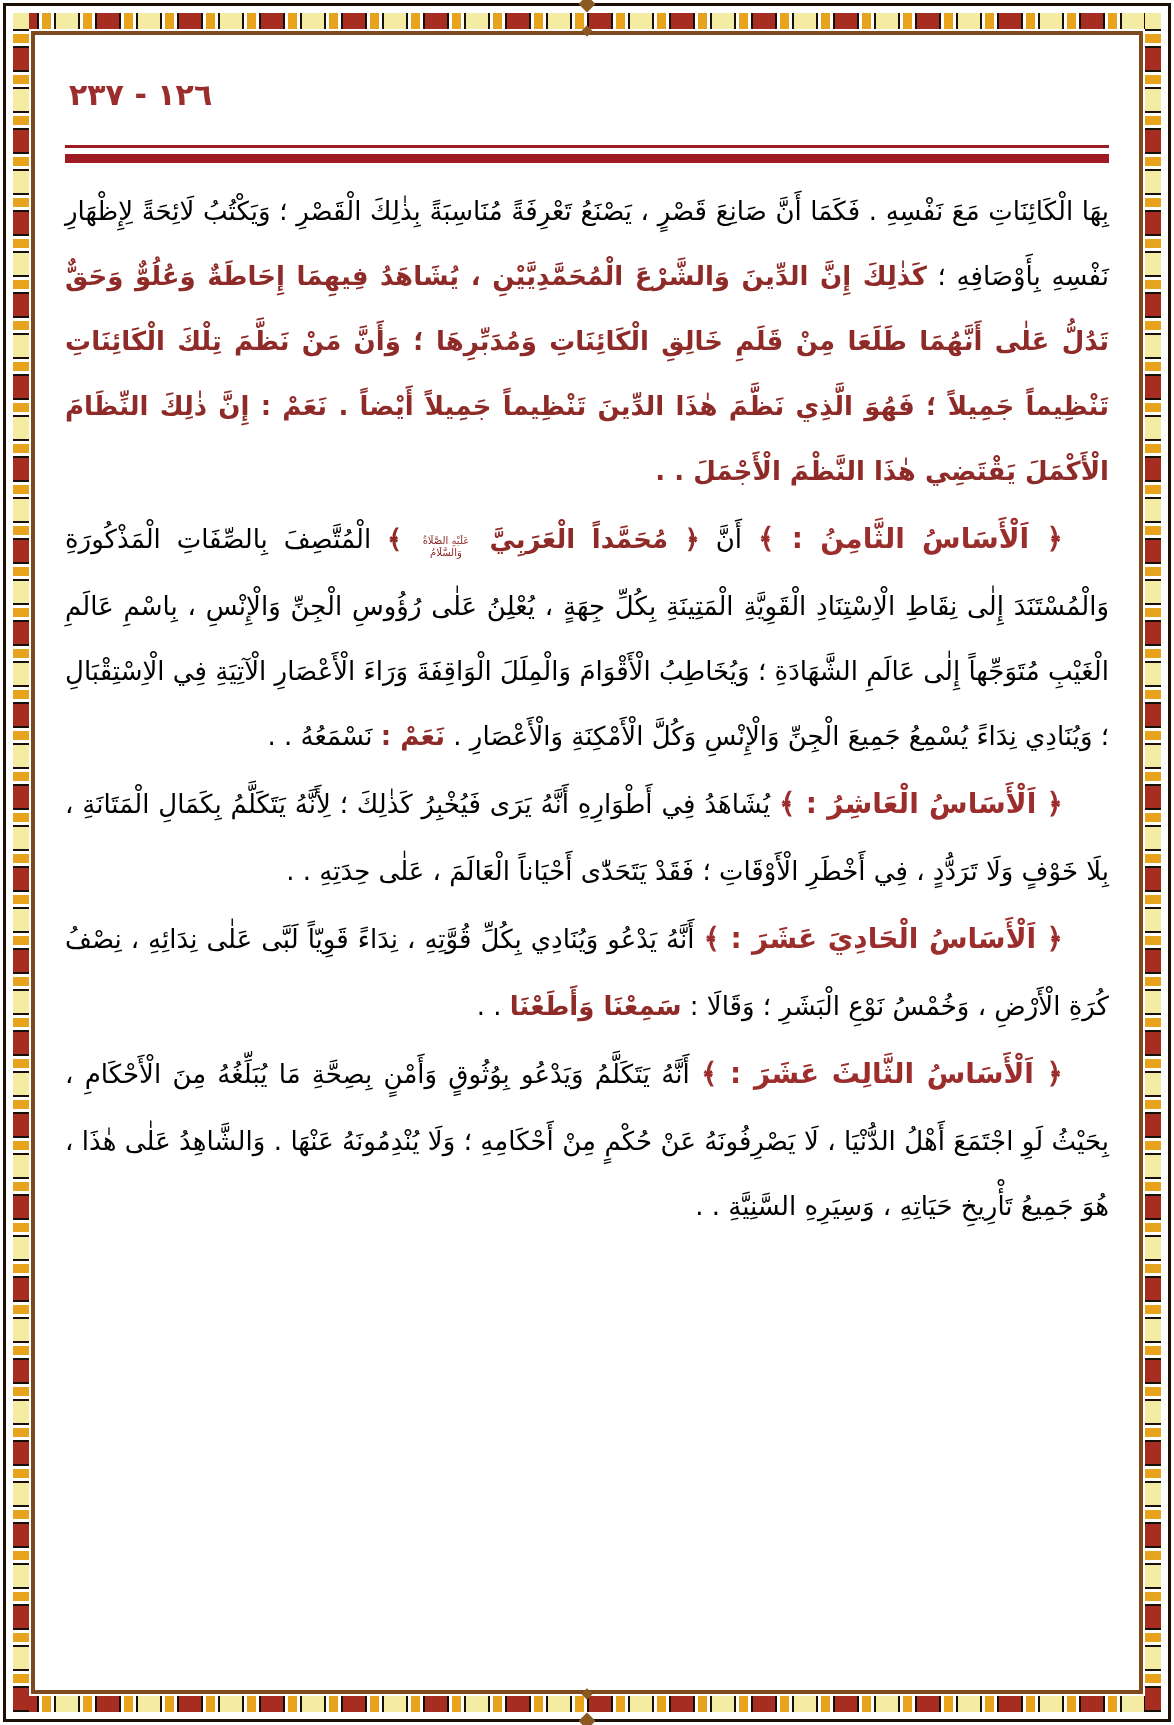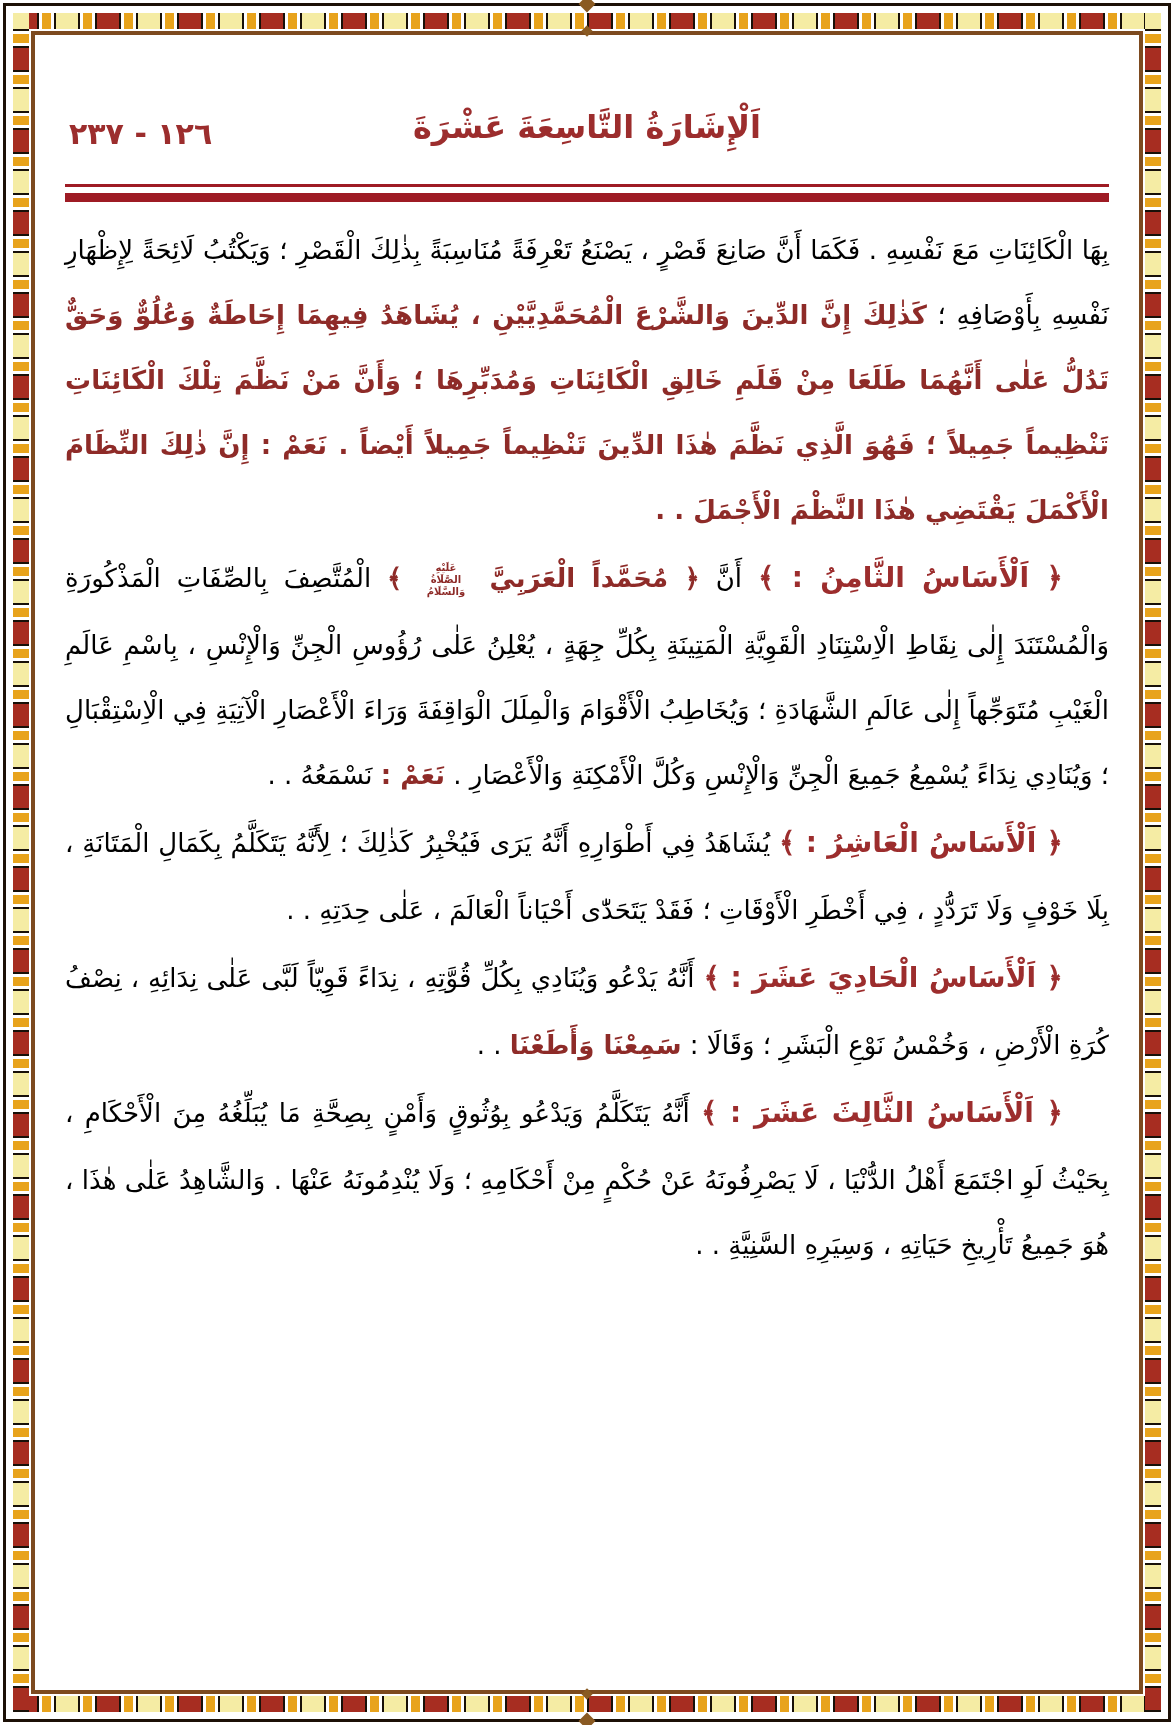--- a/index.html
+++ b/index.html
@@ -27,52 +27,51 @@
   }
   .band-top{top:13px;} .band-bottom{bottom:13px;}
   .band-left{left:13px;} .band-right{right:13px;}
   .frame-brown{position:absolute;inset:31px;border:4px solid #7d4a1f;pointer-events:none;}
   .diamond{position:absolute;width:12px;height:12px;background:#8a5a22;transform:rotate(45deg);pointer-events:none;}
   .d-top{top:-2px;left:581px;} .d-bottom{bottom:-2px;left:581px;}
   .d-top2{top:27px;left:583px;width:8px;height:8px;} .d-bottom2{bottom:27px;left:583px;width:8px;height:8px;}
 
   
   .content{position:absolute;inset:37px;padding:24px 28px 0 28px;direction:rtl;}
-  .header{position:relative;height:74px;margin-top:39px;}
+  .header{position:relative;height:74px;}
   .pagenum{position:absolute;left:4px;top:16px;font-size:30px;font-weight:bold;color:#9c2d2d;letter-spacing:2px;}
   .title{text-align:center;padding-top:8px;font-size:32px;font-weight:bold;color:#9c2d2d;}
   .rules{height:18px;margin-top:10px;background:linear-gradient(to bottom,#9e1b24 0 3px,#ffffff 3px 9px,#9e1b24 9px 18px);}
 
   .text{margin-top:16px;font-size:26px;line-height:2.5;text-align:justify;color:#000;}
   .text p{margin:0;}
   .text p.ind{text-indent:46px;}
   .red{color:#8e2b28;font-weight:bold;}
   .h{color:#9c2d2d;font-weight:bold;font-size:28px;}
   .seal{display:inline-block;width:54px;font-size:10px;line-height:1.2;color:#8e2b28;
-        font-weight:bold;text-align:center;vertical-align:-8px;text-indent:0;white-space:normal;}
+        font-weight:normal;text-align:center;vertical-align:-8px;text-indent:0;white-space:normal;}
 </style>
 </head>
 <body>
 
 <div class="frame-outer"></div>
 <div class="band band-h band-top"></div>
 <div class="band band-h band-bottom"></div>
 <div class="band band-v band-left"></div>
 <div class="band band-v band-right"></div>
 <div class="frame-brown"></div>
 <div class="diamond d-top"></div>
 <div class="diamond d-top2"></div>
 <div class="diamond d-bottom"></div>
 <div class="diamond d-bottom2"></div>
 
 <div class="content">
 
   <div class="header">
     <div class="pagenum">١٢٦ - ٢٣٧</div>
-    <div class="title">اَلْإِشَارَةُ التَّاسِعَةَ عَشْرَةَ</div>
   </div>
   <div class="rules"></div>
 
   <div class="text">
 
     <p><span>بِهَا الْكَائِنَاتِ مَعَ نَفْسِهِ . فَكَمَا أَنَّ صَانِعَ قَصْرٍ ، يَصْنَعُ تَعْرِفَةً مُنَاسِبَةً بِذٰلِكَ الْقَصْرِ ؛ وَيَكْتُبُ لَائِحَةً لِإِظْهَارِ نَفْسِهِ بِأَوْصَافِهِ ؛ </span><span class="red">كَذٰلِكَ إِنَّ الدِّينَ وَالشَّرْعَ الْمُحَمَّدِيَّيْنِ ، يُشَاهَدُ فِيهِمَا إِحَاطَةٌ وَعُلُوٌّ وَحَقٌّ تَدُلُّ عَلٰى أَنَّهُمَا طَلَعَا مِنْ قَلَمِ خَالِقِ الْكَائِنَاتِ وَمُدَبِّرِهَا ؛ وَأَنَّ مَنْ نَظَّمَ تِلْكَ الْكَائِنَاتِ تَنْظِيماً جَمِيلاً ؛ فَهُوَ الَّذِي نَظَّمَ هٰذَا الدِّينَ تَنْظِيماً جَمِيلاً أَيْضاً . نَعَمْ : إِنَّ ذٰلِكَ النِّظَامَ الْأَكْمَلَ يَقْتَضِي هٰذَا النَّظْمَ الْأَجْمَلَ . .</span></p>
 
     <p class="ind"><span class="h">﴿ اَلْأَسَاسُ الثَّامِنُ : ﴾</span><span> أَنَّ </span><span class="red">﴿ مُحَمَّداً الْعَرَبِيَّ </span><span class="seal">عَلَيْهِ الصَّلَاةُ وَالسَّلَامُ</span><span class="red"> ﴾</span><span> الْمُتَّصِفَ بِالصِّفَاتِ الْمَذْكُورَةِ وَالْمُسْتَنَدَ إِلٰى نِقَاطِ الْاِسْتِنَادِ الْقَوِيَّةِ الْمَتِينَةِ بِكُلِّ جِهَةٍ ، يُعْلِنُ عَلٰى رُؤُوسِ الْجِنِّ وَالْإِنْسِ ، بِاسْمِ عَالَمِ الْغَيْبِ مُتَوَجِّهاً إِلٰى عَالَمِ الشَّهَادَةِ ؛ وَيُخَاطِبُ الْأَقْوَامَ وَالْمِلَلَ الْوَاقِفَةَ وَرَاءَ الْأَعْصَارِ الْآتِيَةِ فِي الْاِسْتِقْبَالِ ؛ وَيُنَادِي نِدَاءً يُسْمِعُ جَمِيعَ الْجِنِّ وَالْإِنْسِ وَكُلَّ الْأَمْكِنَةِ وَالْأَعْصَارِ . </span><span class="red">نَعَمْ :</span><span> نَسْمَعُهُ . .</span></p>
 
 

